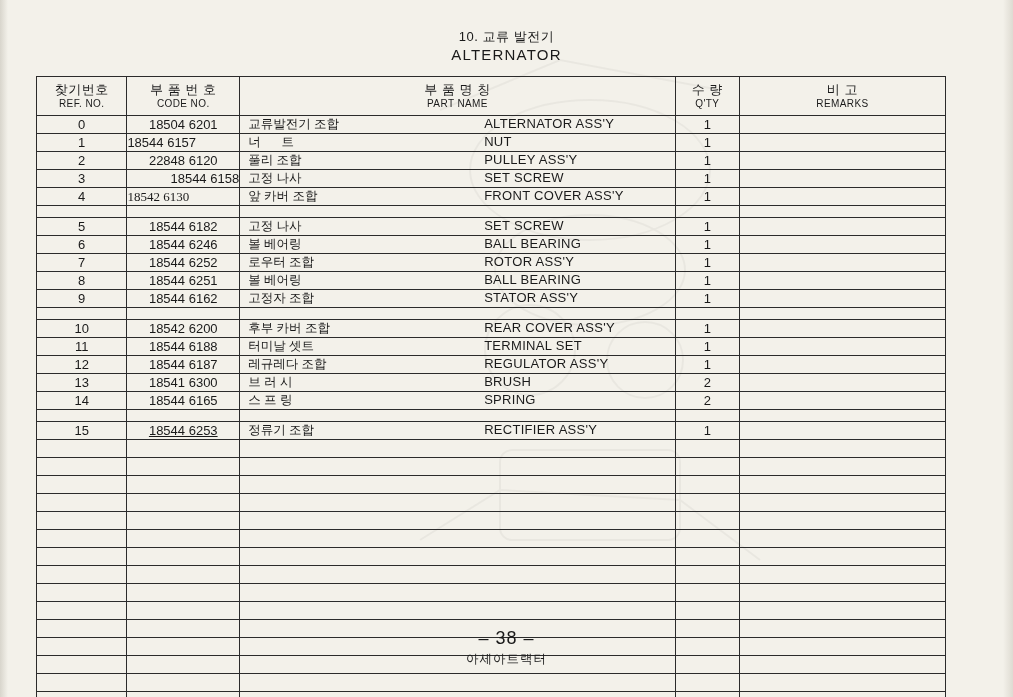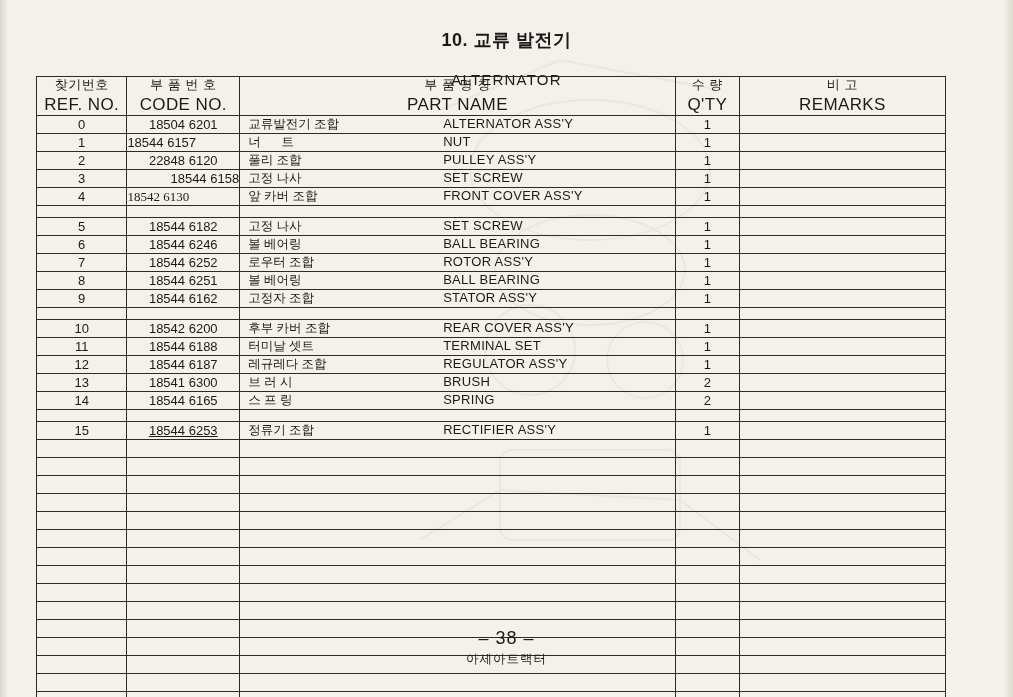--- a/index.html
+++ b/index.html
@@ -33,27 +33,27 @@
   .ghost svg { width: 100%; height: 100%; }
 
   .title-block {
     position: absolute;
     top: 28px;
     left: 0;
     width: 1013px;
     text-align: center;
   }
   .title-ko {
-    font-size: 18px;
-    font-weight: bold;
+    font-size: 13px;
+    font-weight: normal;
     letter-spacing: 0.5px;
   }
   .title-en {
     font-size: 15px;
-    margin-top: 19px;
+    margin-top: 0;
     letter-spacing: 1.2px;
   }
 
   table.parts {
     position: absolute;
     left: 36px;
     top: 76px;
     width: 910px;
     border-collapse: collapse;
     table-layout: fixed;
@@ -66,37 +66,38 @@
   thead th {
     height: 38px;
     font-weight: normal;
     background: transparent;
   }
   .hd {
     line-height: 1.25;
     font-size: 12.5px;
   }
   .hd .ko { display: block; font-size: 13px; letter-spacing: 0.5px; }
-  .hd .en { display: block; font-size: 17px; letter-spacing: 0.4px; }
+  .hd .en { display: block; font-size: 10px; letter-spacing: 0.4px; }
 
   .c-ref   { width: 88px;  text-align: center; margin-top: 16px; }
   .c-code  { width: 110px; text-align: center; }
   .c-name  { width: 428px; text-align: left; }
   .c-qty   { width: 62px;  text-align: center; }
   .c-rem   { width: 202px; text-align: center; }
 
   tbody td { height: 17px; font-size: 13px; }
   tbody tr.spacer td { height: 11px; border-top: none; border-bottom: none; }
   tbody td { border-top: none; border-bottom: none; }
   tbody tr td.c-ref, tbody tr td.c-code, tbody tr td.c-name,
   tbody tr td.c-qty, tbody tr td.c-rem { border-left: 1px solid #2b2b2b; border-right: 1px solid #2b2b2b; }
 
   .pname {
     display: flex;
     align-items: baseline;
+    gap: 41px;
   }
   .pn-ko {
     width: 195px;
     padding-left: 8px;
     font-size: 12.5px;
     white-space: pre;
   }
   .pn-en {
     font-size: 13px;
     letter-spacing: 0.3px;

